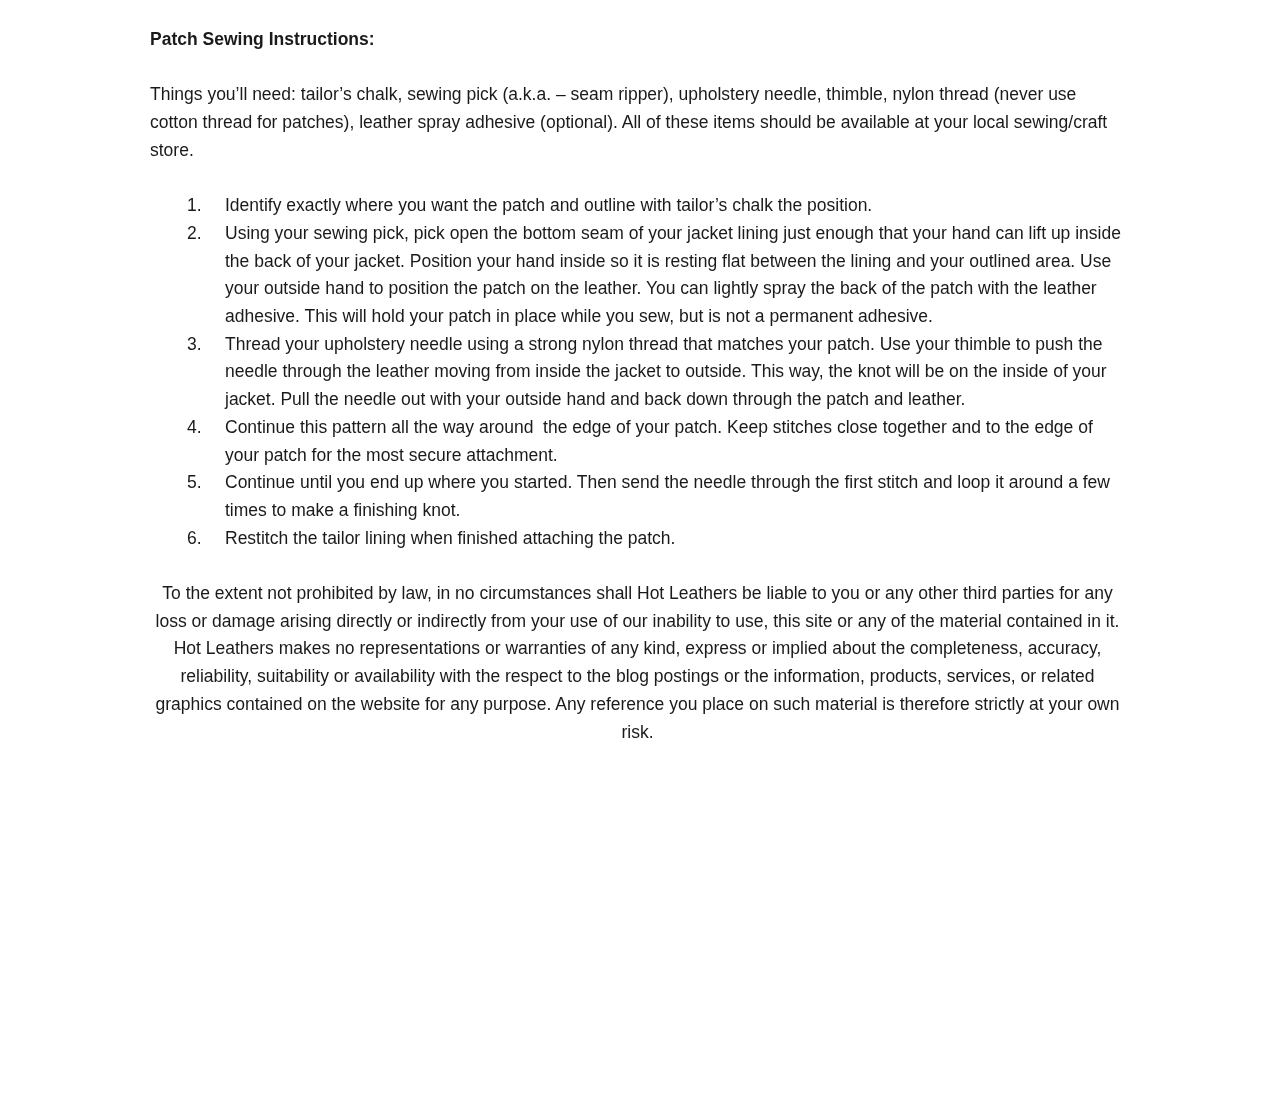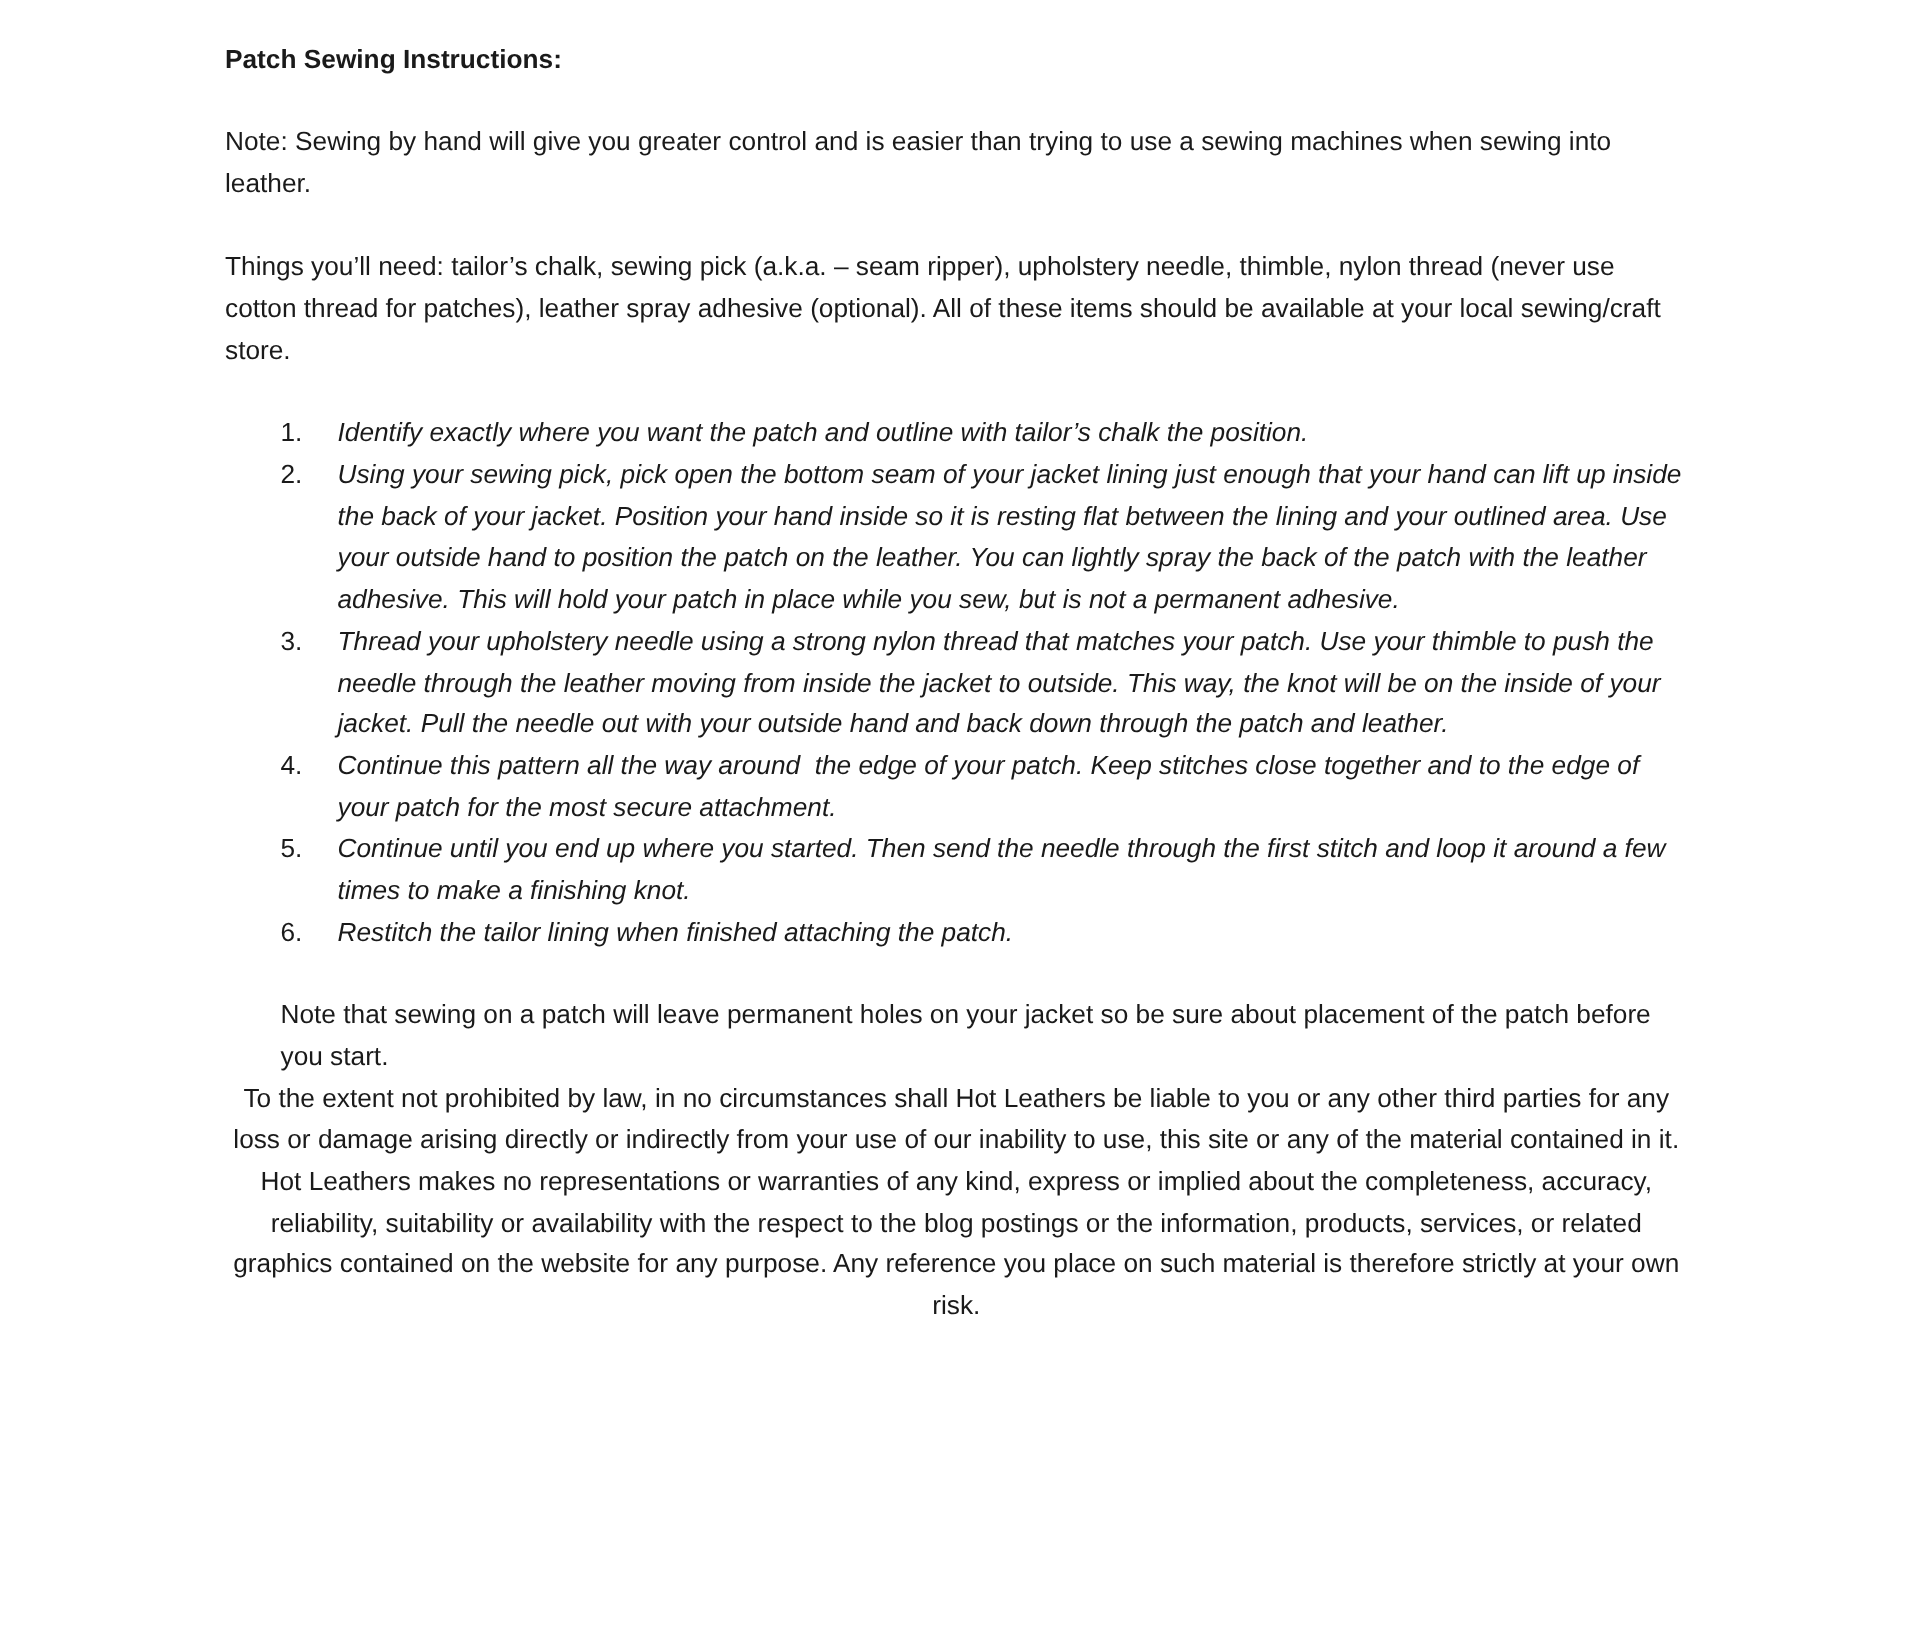--- a/index.html
+++ b/index.html
@@ -38,21 +38,20 @@
     align-items: flex-start;
     padding-left: 37px;
   }
   .step-num {
     width: 38px;
     flex: 0 0 38px;
   }
   .step-text {
     flex: 1 1 auto;
     white-space: pre-wrap;
-    font-style: italic;
   }
   .note-indent {
     padding-left: 37px;
     margin: 0;
     white-space: pre-wrap;
   }
   .note-indent.last {
     margin-bottom: 55.4px;
   }
   .disclaimer {
@@ -61,21 +60,20 @@
     text-align: center;
   }
 </style>
 </head>
 <body>
 
 <div class="page">
 
   <h1 class="doc-title">Patch Sewing Instructions:</h1>
 
-  <p class="para">Note: Sewing by hand will give you greater control and is easier than trying to use a sewing machines when sewing into leather.</p>
 
   <p class="para">Things you’ll need: tailor’s chalk, sewing pick (a.k.a. – seam ripper), upholstery needle, thimble, nylon thread (never use cotton thread for patches), leather spray adhesive (optional). All of these items should be available at your local sewing/craft store.</p>
 
   <div class="steps">
 
     <div class="step">
       <span class="step-num">1.</span>
       <span class="step-text">Identify exactly where you want the patch and outline with tailor’s chalk the position.</span>
     </div>
 
@@ -99,18 +97,17 @@
       <span class="step-text">Continue until you end up where you started. Then send the needle through the first stitch and loop it around a few times to make a finishing knot.</span>
     </div>
 
     <div class="step">
       <span class="step-num">6.</span>
       <span class="step-text">Restitch the tailor lining when finished attaching the patch.</span>
     </div>
 
   </div>
 
-  <p class="note-indent">Note that sewing on a patch will leave permanent holes on your jacket so be sure about placement of the patch before you start.</p>
 
 
   <p class="disclaimer">To the extent not prohibited by law, in no circumstances shall Hot Leathers be liable to you or any other third parties for any loss or damage arising directly or indirectly from your use of our inability to use, this site or any of the material contained in it. Hot Leathers makes no representations or warranties of any kind, express or implied about the completeness, accuracy, reliability, suitability or availability with the respect to the blog postings or the information, products, services, or related graphics contained on the website for any purpose. Any reference you place on such material is therefore strictly at your own risk.</p>
 
 </div>
 
 </body></html>

